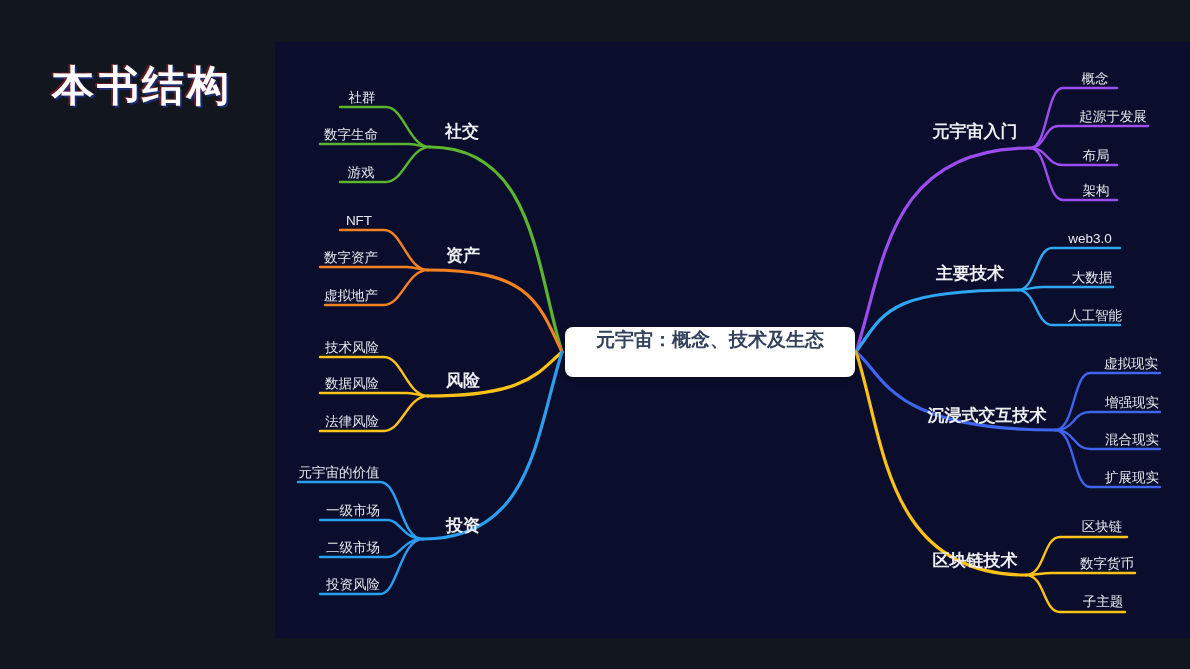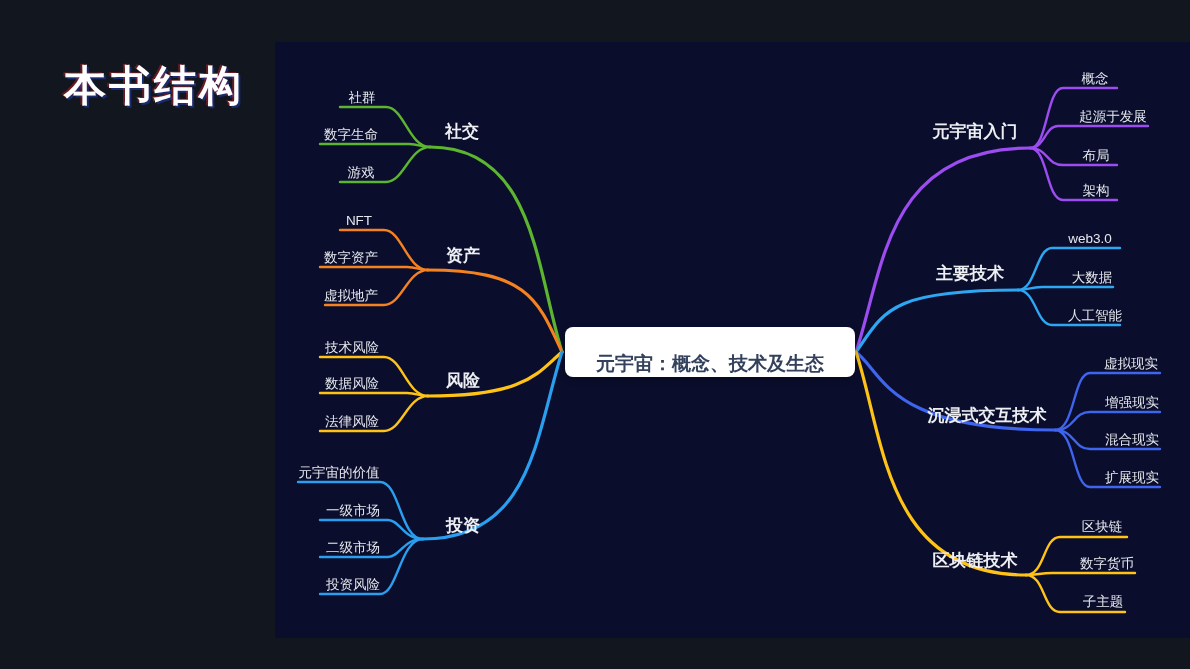--- a/index.html
+++ b/index.html
@@ -3,21 +3,21 @@
 <meta charset="utf-8">
 <style>
   html,body{margin:0;padding:0;}
   body{
     width:1190px;height:669px;position:relative;overflow:hidden;
     background:#12161f;
     font-family:"Liberation Sans","DejaVu Sans",sans-serif;
   }
   .stage{position:absolute;inset:0;}
   .page-title{
-    position:absolute;left:64px;top:58px;
+    position:absolute;left:52px;top:58px;
     font-size:42px;font-weight:900;color:#ffffff;letter-spacing:3px;
     text-shadow:-2px -1px 0 rgba(255,40,40,.35), 2px 2px 0 rgba(40,80,255,.35);
   }
   .panel{
     position:absolute;left:275px;top:42px;width:915px;height:596px;
     background:#0a0e2c;
   }
   .map-svg{position:absolute;left:0;top:0;width:1190px;height:669px;}
   .map-svg path{fill:none;}
   .main-curve{stroke-width:3.2;stroke-linecap:round;}
@@ -26,21 +26,21 @@
     fill:#edeff3;font-size:17px;font-weight:bold;text-anchor:middle;
     font-family:"Liberation Sans","DejaVu Sans",sans-serif;
   }
   .child-lbl{
     fill:#e6e8ee;font-size:13.5px;text-anchor:middle;
     font-family:"Liberation Sans","DejaVu Sans",sans-serif;
   }
   .root-node{
     position:absolute;left:565px;top:327px;width:290px;height:50px;
     background:#ffffff;border-radius:8px;
-    display:flex;align-items:flex-end;justify-content:center;
+    display:flex;align-items:flex-start;justify-content:center;
     color:#33415c;font-size:19px;font-weight:600;
     box-shadow:0 2px 6px rgba(0,0,0,.4);
   }
 </style>
 </head>
 <body>
 
 <div class="stage">
 
   <div class="page-title">本书结构</div>

